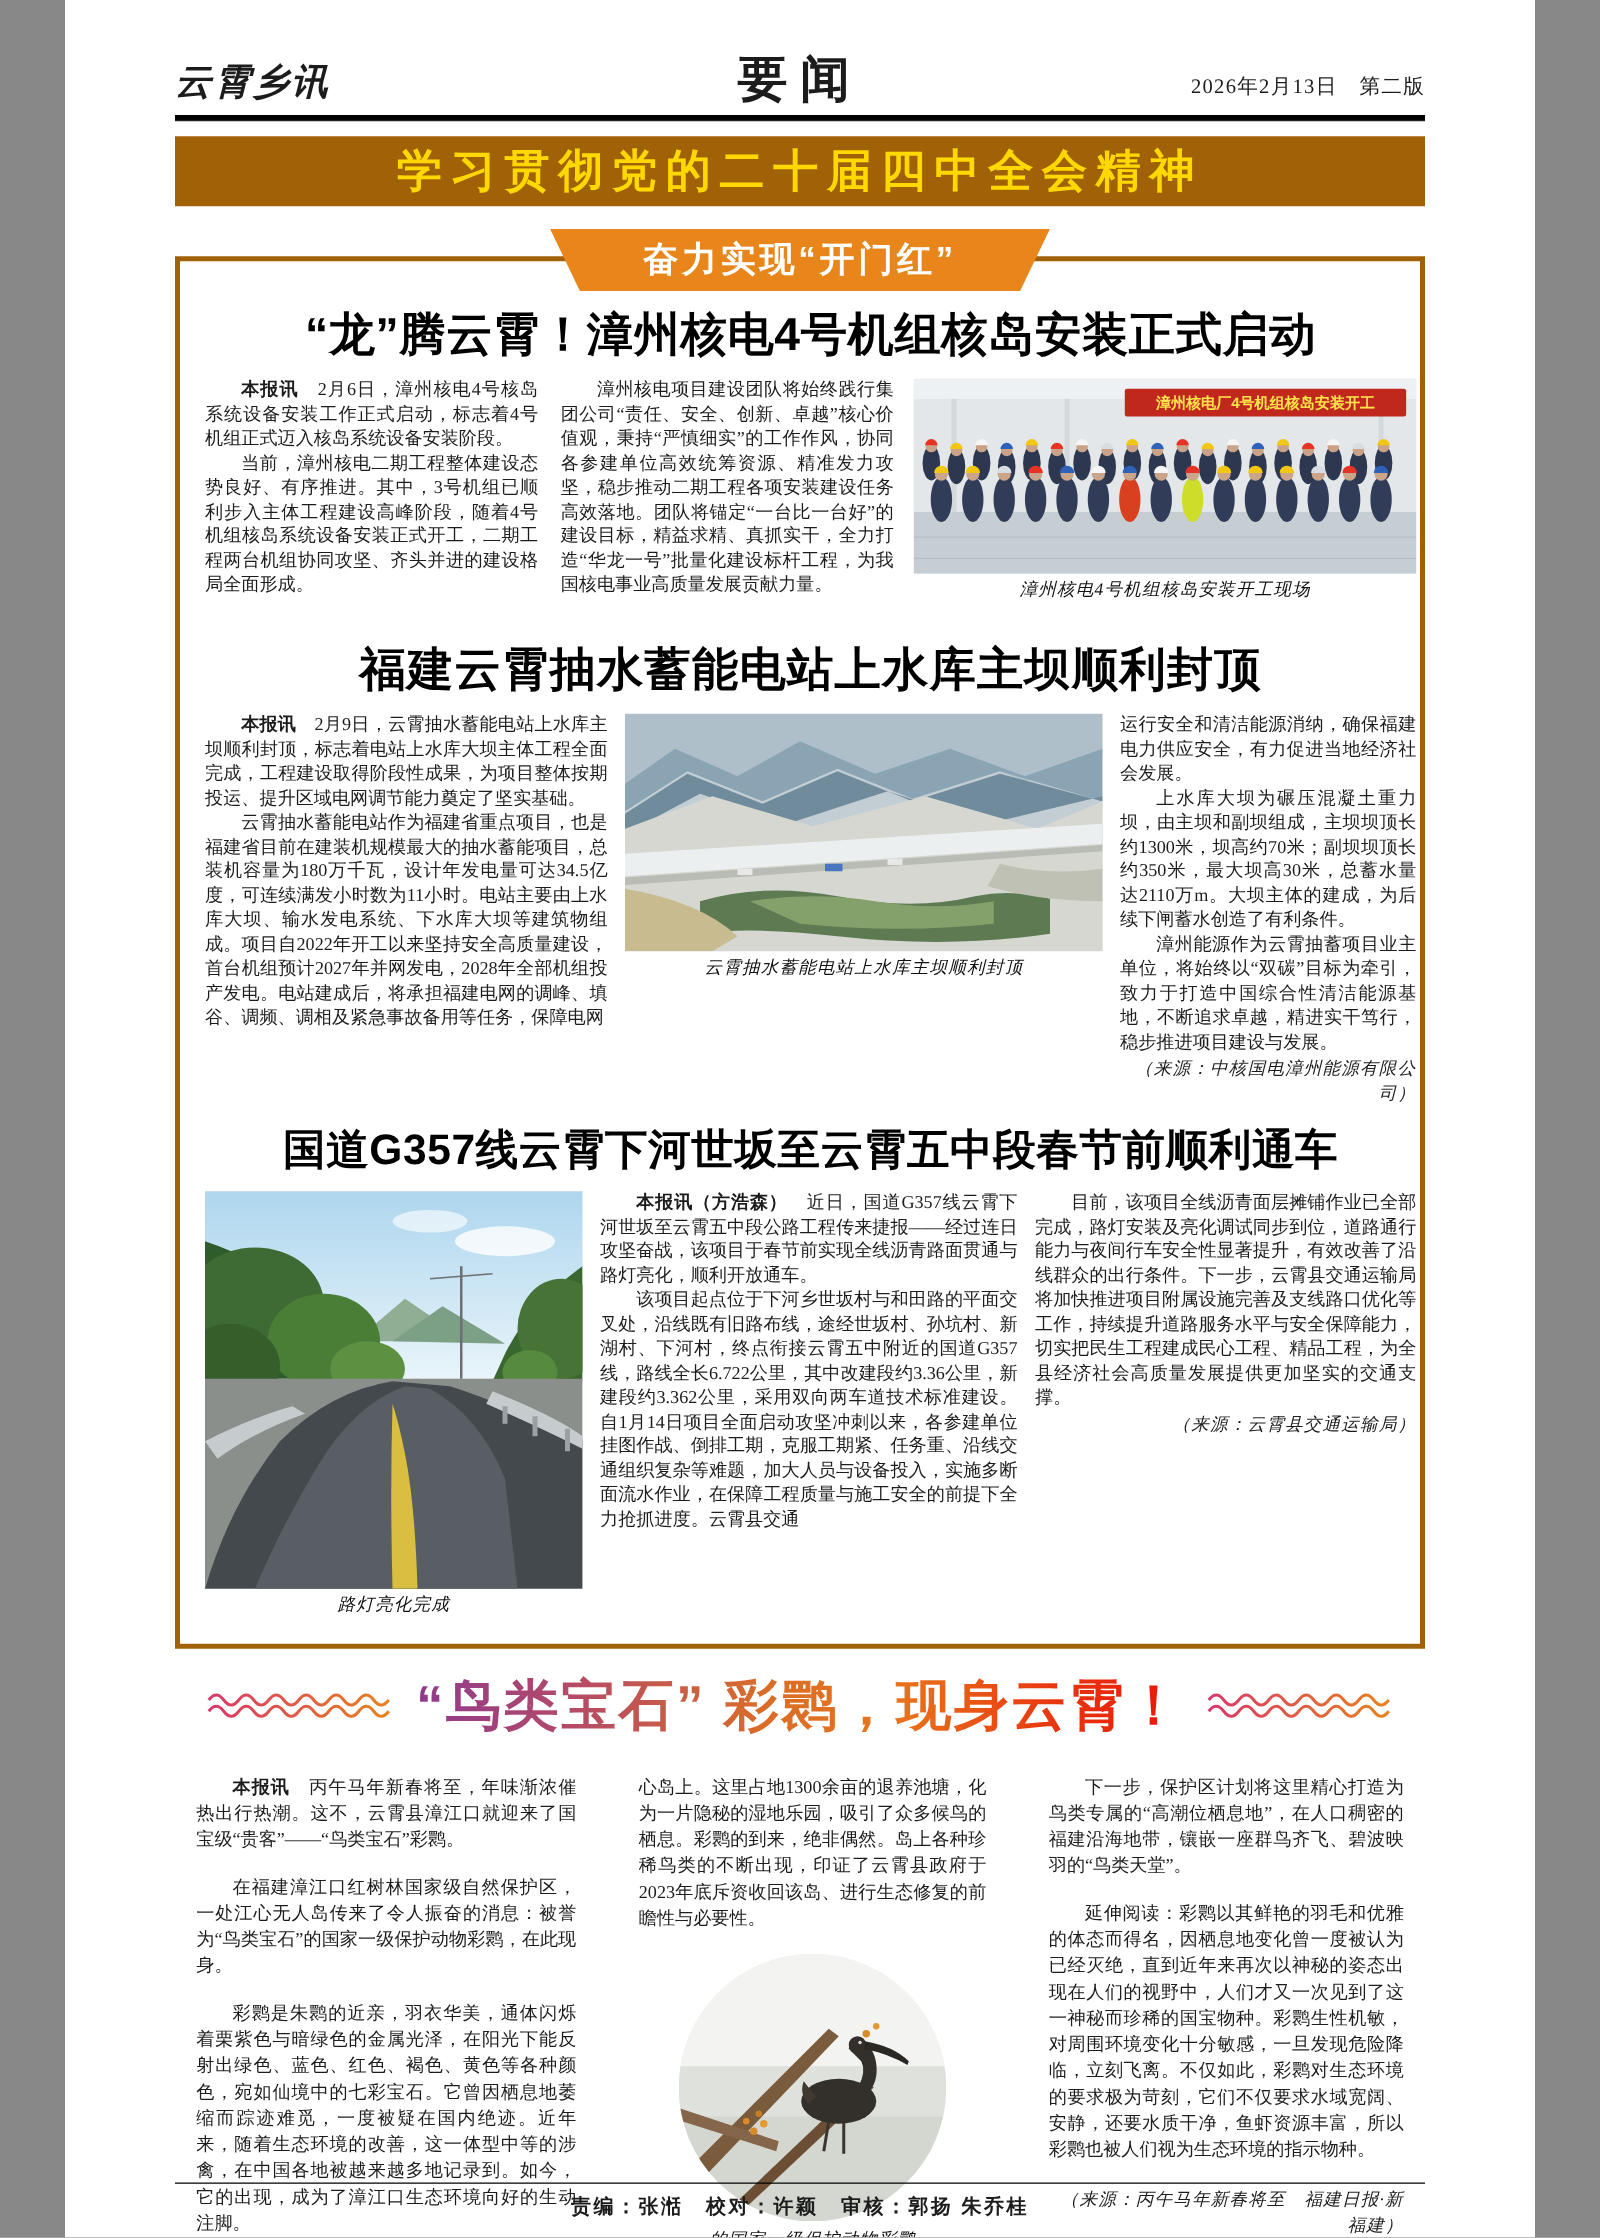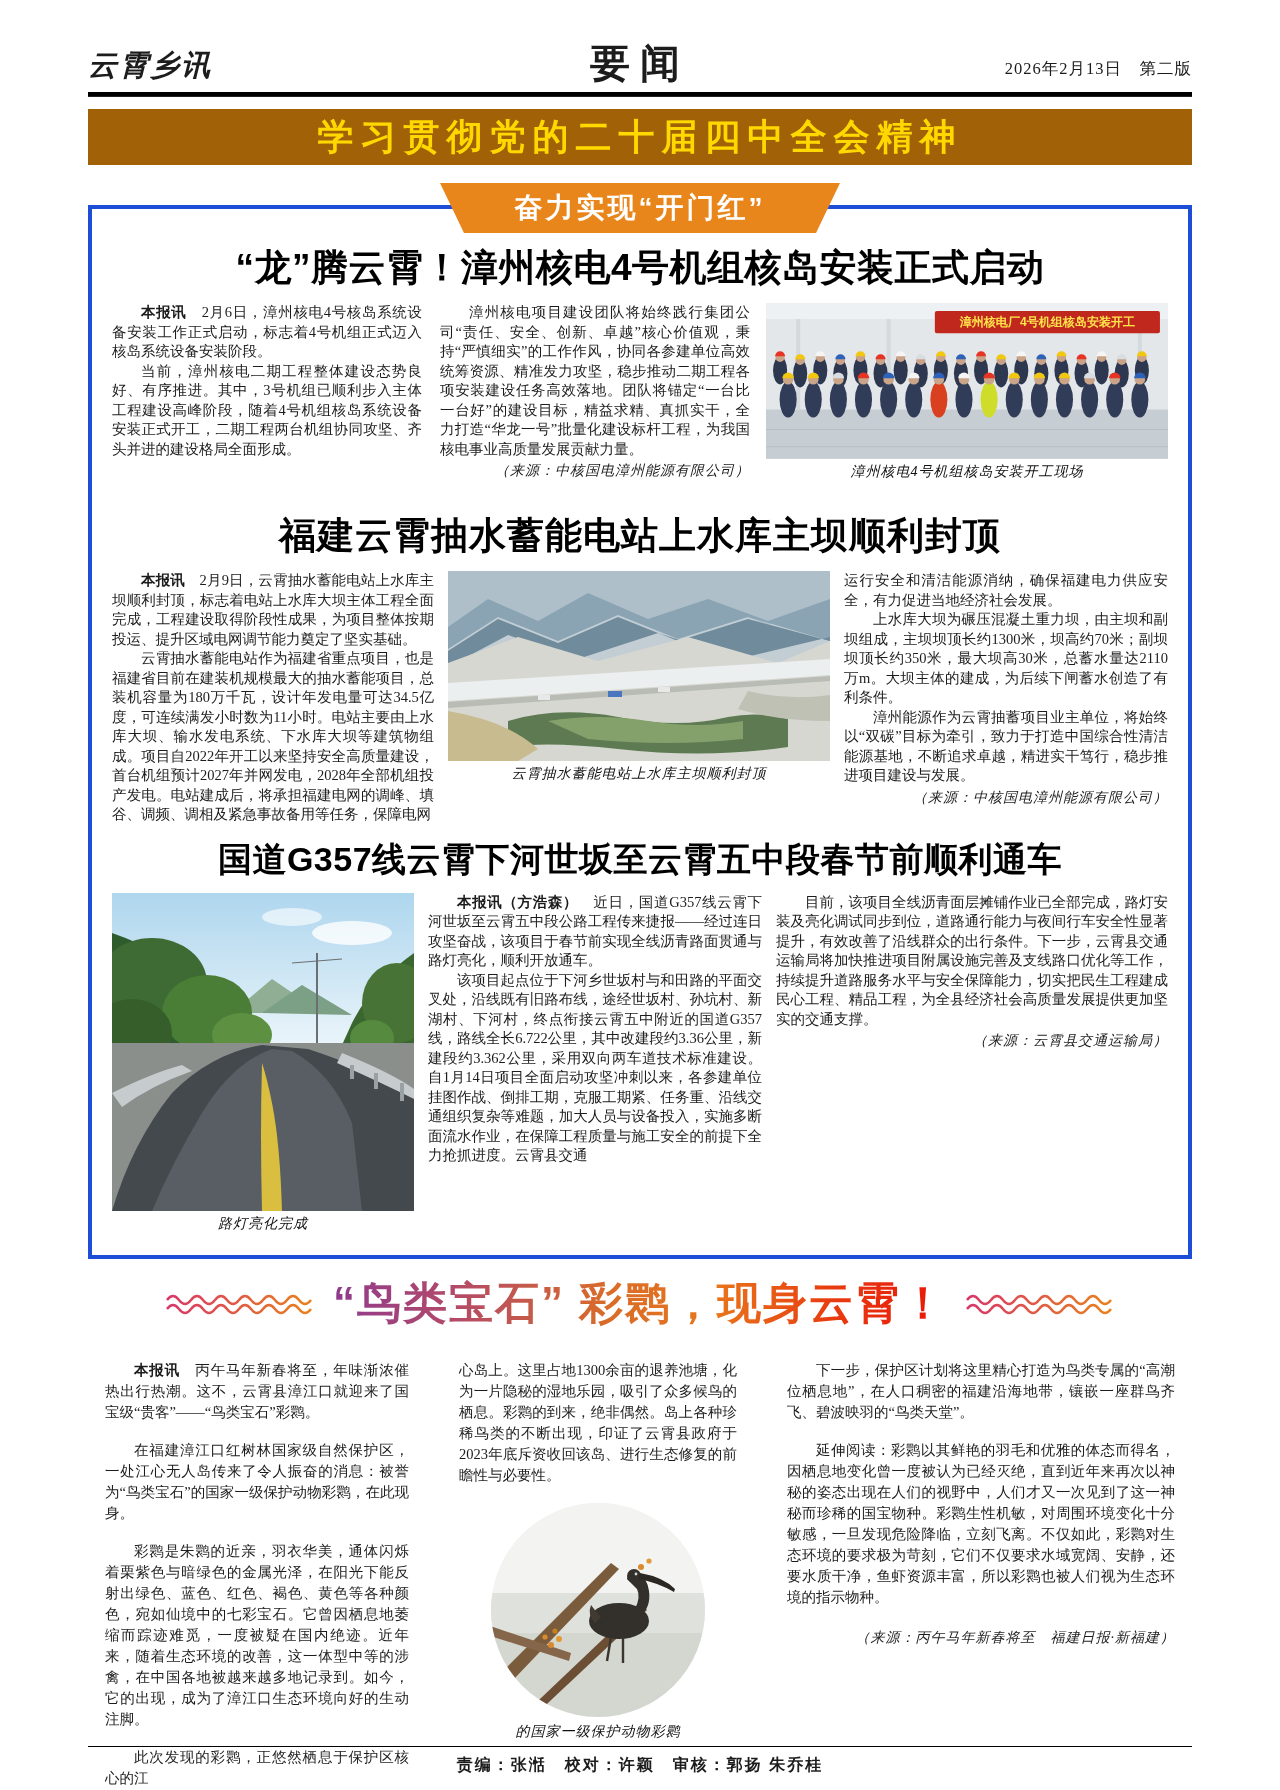--- a/index.html
+++ b/index.html
@@ -1,19 +1,19 @@
 <!DOCTYPE html>
 <html><head>
 <meta charset="utf-8">
 <style>
   html,body{margin:0;padding:0;background:#888;}
   *{box-sizing:border-box;}
   .page{
     position:relative;
-    width:1280px;height:1790px;
+    width:1176px;height:1790px;
     margin:0 auto;
     background:#ffffff;
     padding:34px 88px 0 88px;
     overflow:hidden;
     font-family:"Liberation Serif","DejaVu Serif",serif;
     color:#1c1c1c;
   }
   
   .masthead-row{display:grid;grid-template-columns:1fr auto 1fr;align-items:end;height:52px;}
   .masthead{font-family:"DejaVu Serif",serif;font-weight:bold;font-style:italic;font-size:29px;letter-spacing:2px;}
@@ -24,22 +24,22 @@
   .red-banner{
     margin-top:12px;height:56px;background:#a16207;
     display:flex;align-items:center;justify-content:center;
   }
   .red-banner span{
     font-family:"Liberation Sans",sans-serif;font-weight:900;
     font-size:36px;color:#ffd800;letter-spacing:7px;
   }
   
   .box{
-    position:relative;margin-top:40px;border:4px solid #1d4ed8;
-    padding:32px 20px 10px 20px;
+    position:relative;margin-top:40px;border:4px solid #a16207;
+    padding:32px 3px 10px 20px;
   }
   .box-banner{
     position:absolute;top:-26px;left:50%;transform:translateX(-50%);
     width:400px;height:50px;background:#e8861c;
     clip-path:polygon(0 0,100% 0,94% 100%,6% 100%);
     display:flex;align-items:center;justify-content:center;
   }
   .box-banner span{font-family:"Liberation Sans",sans-serif;font-weight:900;font-size:28px;color:#fff;letter-spacing:3px;}
   
   .art{margin-bottom:12px;}

